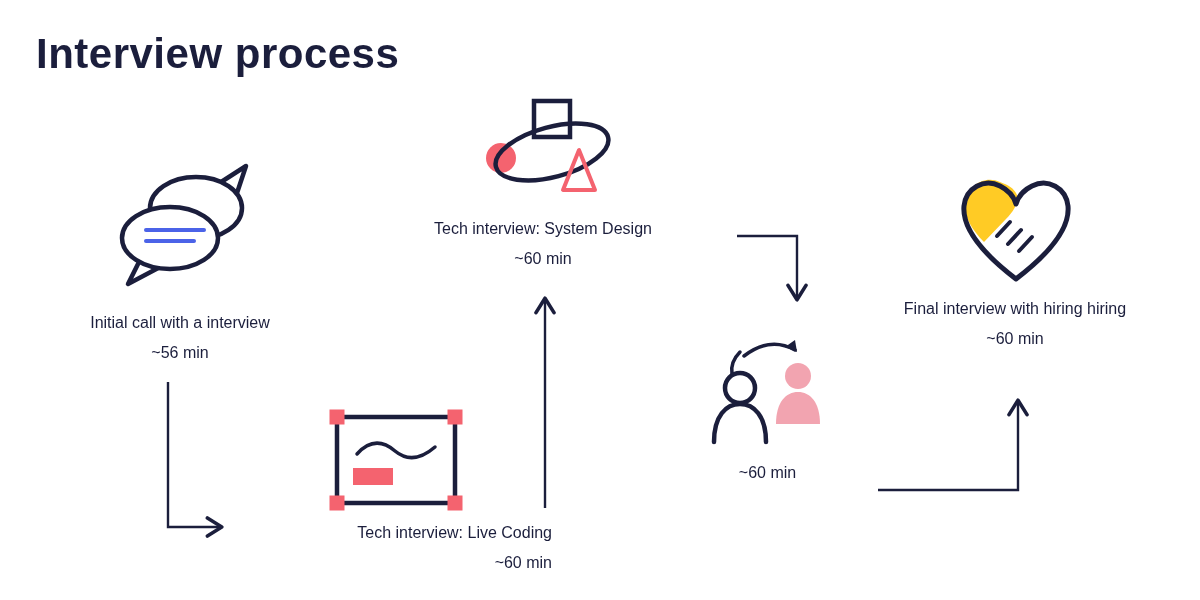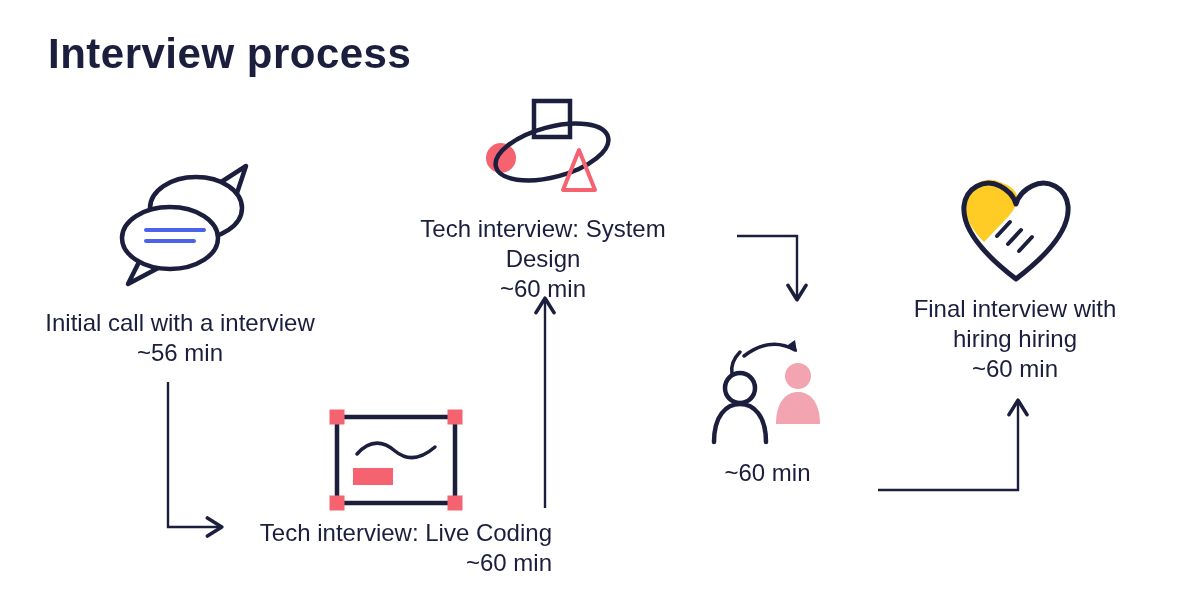--- a/index.html
+++ b/index.html
@@ -8,25 +8,24 @@
     width:1200px;height:600px;
     background:#ffffff;
     font-family:"Liberation Sans", sans-serif;
     color:#1b1e3c;
     overflow:hidden;
   }
   .title{
     position:absolute;left:36px;top:30px;
     font-size:42px;font-weight:600;letter-spacing:0.5px;
     color:#1b1e3c;
-    margin-left:12px;
   }
   .step-text{
     position:absolute;text-align:center;
-    font-size:24px;line-height:30px;color:#1b1e3c;
+    font-size:16px;line-height:30px;color:#1b1e3c;
   }
   .icon{position:absolute;}
   .icon svg{display:block;width:100%;height:100%;}
   .arrows{position:absolute;left:0;top:0;width:1200px;height:600px;pointer-events:none;}
 </style>
 </head>
 <body>
 
 <div class="canvas">
 

